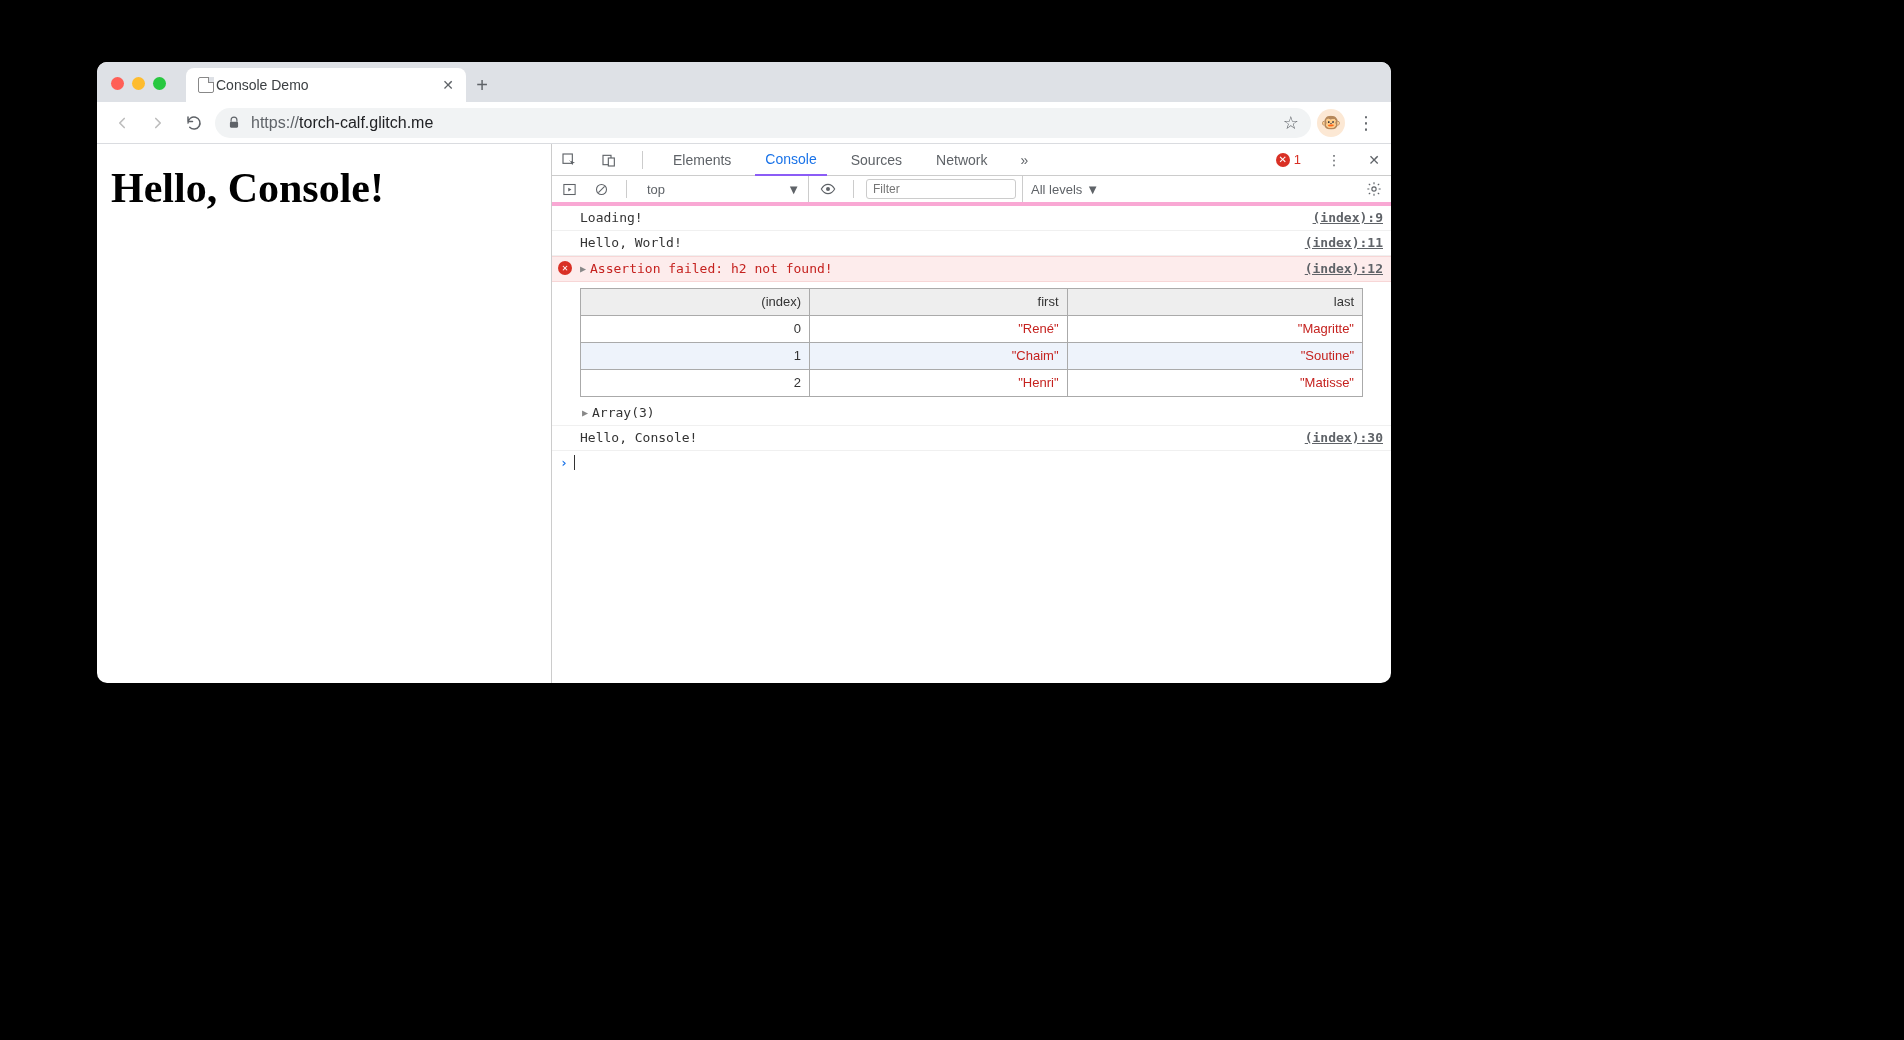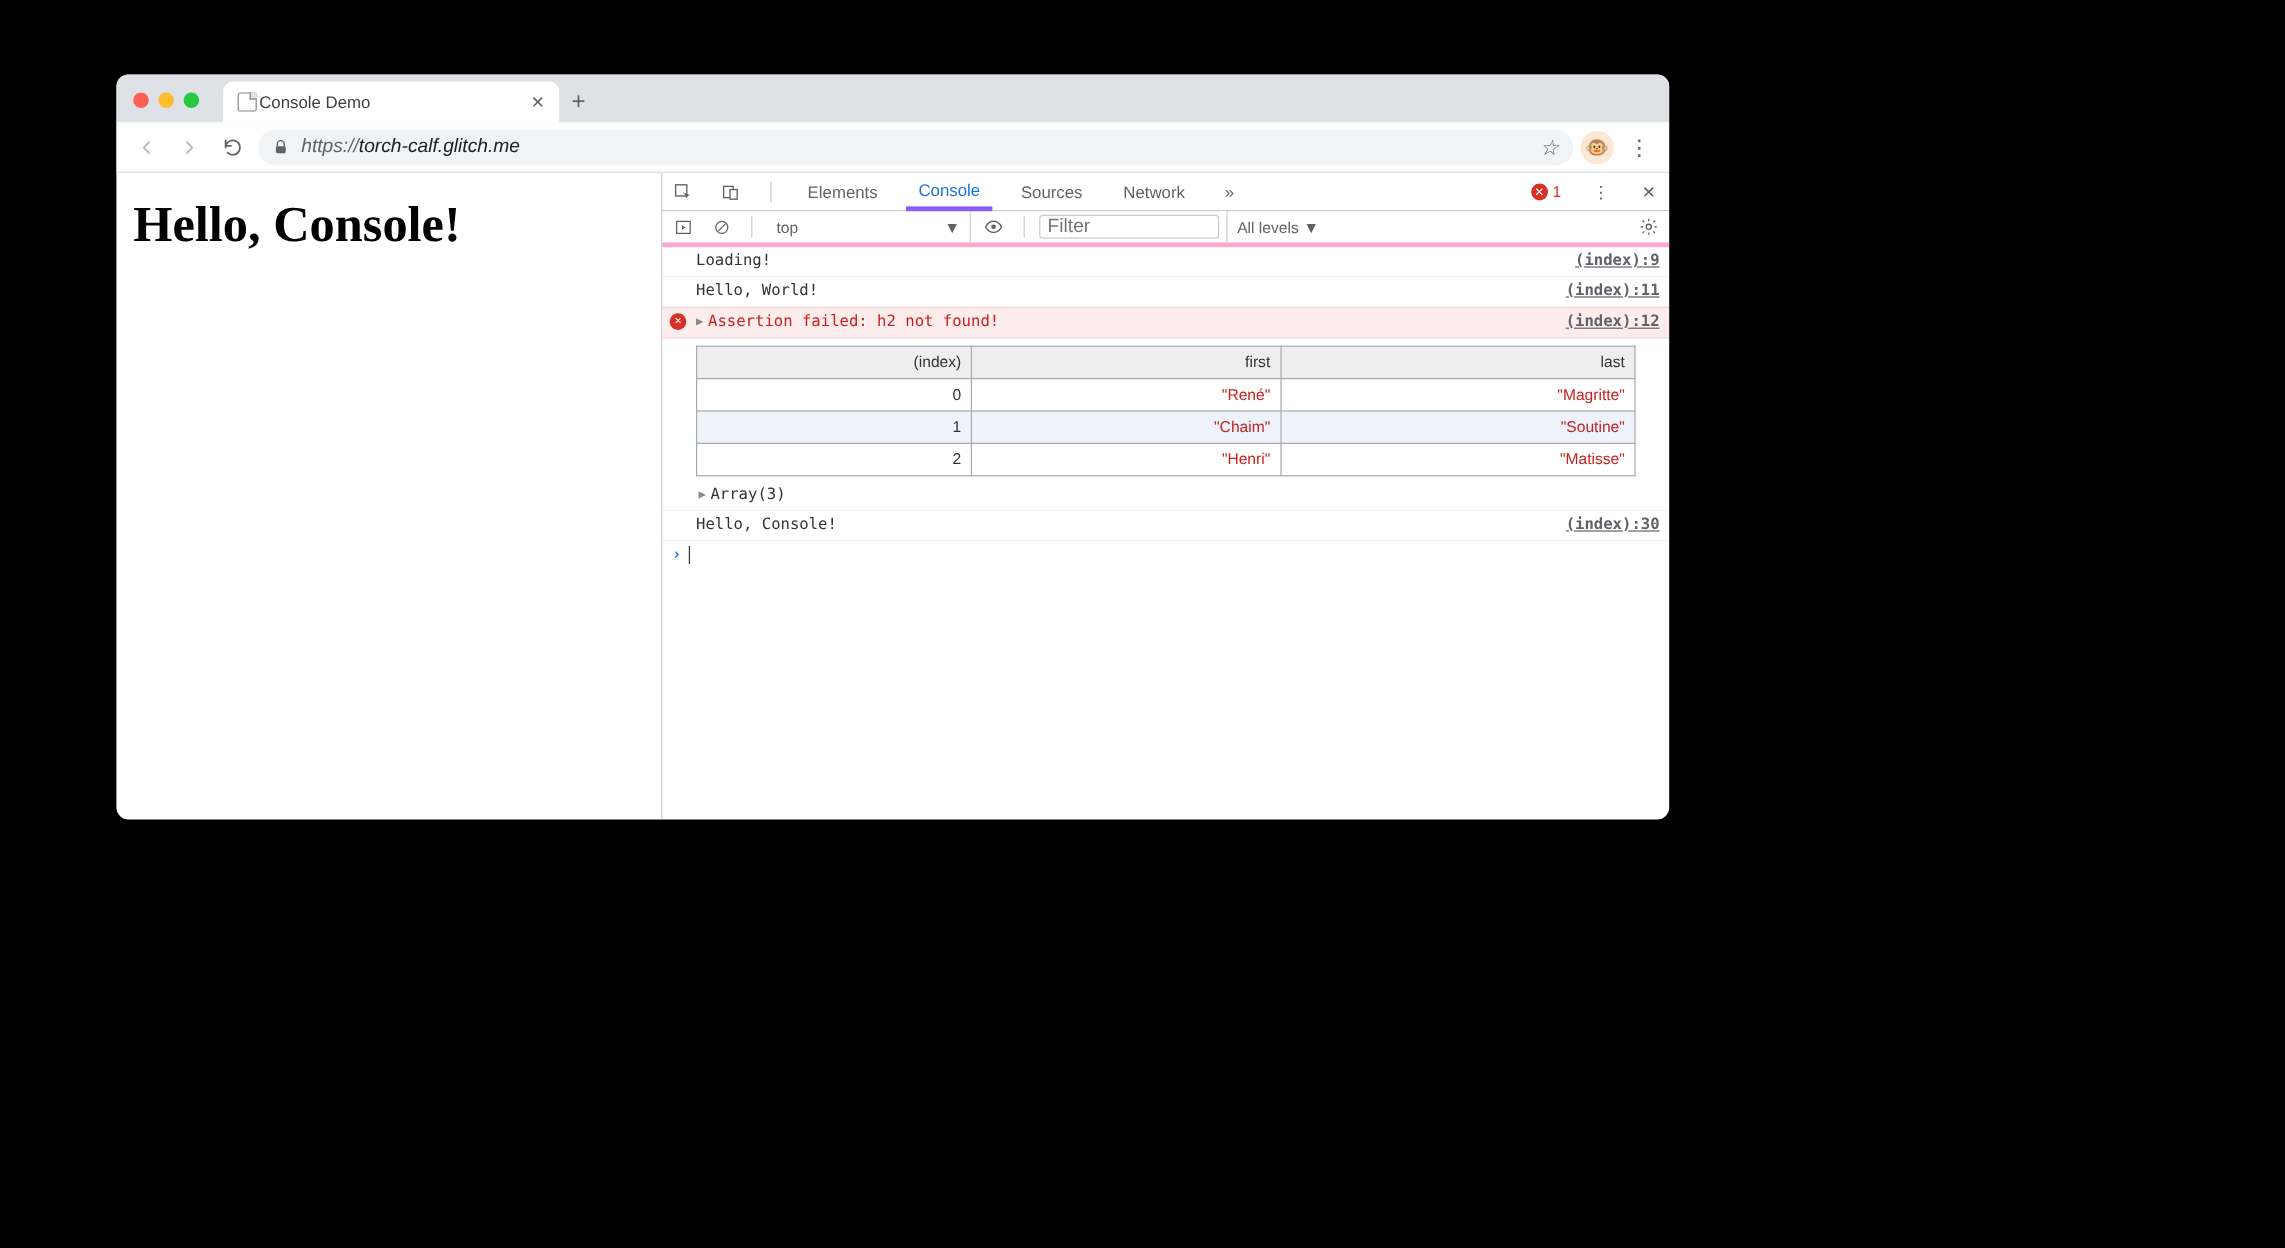--- a/index.html
+++ b/index.html
@@ -71,21 +71,20 @@
     flex: 1;
     height: 30px;
     background: #f1f3f4;
     border-radius: 15px;
     display: flex;
     align-items: center;
     padding: 0 12px;
     gap: 10px;
     font-size: 16px;
     color:#202124;
-    font-style:italic;
   }
   .addr .lock { color:#5f6368; }
   .addr .url .proto { color:#5f6368; }
   .star { color:#5f6368; margin-left:auto; font-size:18px;}
   .avatar { width:28px; height:28px; border-radius:50%; background:#fce8d4; display:flex; align-items:center; justify-content:center; font-size:16px;}
   .menu-dots { width:30px; display:flex; align-items:center; justify-content:center; color:#5f6368; font-size:18px;}
 
   
   .content { flex:1; display:flex; overflow:hidden;}
   .page { width: 455px; border-right:1px solid #ccc; padding: 20px 14px; }
@@ -97,37 +96,37 @@
     height: 32px;
     border-bottom: 1px solid #ccc;
     display:flex;
     align-items:center;
     padding: 0 4px;
     gap: 14px;
   }
   .dt-icon { width:26px; height:26px; display:flex; align-items:center; justify-content:center; color:#5f6368; cursor:pointer;}
   .dt-sep { width:1px; height:18px; background:#ccc; margin:0 6px;}
   .dt-tab { padding:0 10px; height:32px; display:flex; align-items:center; color:#5f6368; cursor:pointer;}
-  .dt-tab.active { color:#1a73e8; border-bottom:4px solid #8b5cf6; margin-bottom:-1px;}
+  .dt-tab.active { color:#1a73e8; border-bottom:2px solid #8b5cf6; margin-bottom:-1px;}
   .dt-spacer { flex:1; }
   .err-badge { display:flex; align-items:center; gap:4px; color:#d93025; font-size:13px; padding:0 6px;}
   .err-circle { width:14px; height:14px; border-radius:50%; background:#d93025; color:#fff; font-size:10px; display:flex; align-items:center; justify-content:center;}
 
   .dt-filter {
     height: 30px;
     border-bottom: 4px solid #f9a8d4;
     display:flex;
     align-items:center;
     padding: 0 4px;
     gap: 6px;
     font-size: 13px;
     color:#5f6368;
   }
   .dt-filter .ctx { display:flex; align-items:center; gap:6px; padding:0 8px; min-width:170px; justify-content:space-between; border-right:1px solid #ccc; height:100%;}
-  .dt-filter input { height:20px; border:1px solid #ccc; border-radius:3px; padding:0 6px; font-size:16px; width:150px; color:#333; background:#fff;}
+  .dt-filter input { height:20px; border:1px solid #ccc; border-radius:3px; padding:0 6px; font-size:12px; width:150px; color:#333; background:#fff;}
   .dt-filter .levels { padding:0 8px; border-left:1px solid #ccc; height:100%; display:flex; align-items:center; gap:4px;}
   .gear { margin-left:auto; }
 
   .console-body { flex:1; font-family: Menlo, Consolas, monospace; font-size:13px; overflow:auto;}
   .log-row { display:flex; align-items:flex-start; padding:2px 8px 2px 28px; border-bottom:1px solid #f0f0f0; position:relative; min-height:22px; line-height:20px;}
   .log-row .src { margin-left:auto; color:#5f6368; text-decoration:underline; white-space:nowrap; padding-left:10px;font-weight:bold;}
   .log-row.error { background:#fdecec; color:#c5221f; border-top:1px solid #f7d6d6; border-bottom:1px solid #f7d6d6;}
   .log-row.error .ico { position:absolute; left:6px; top:4px; width:14px; height:14px; border-radius:50%; background:#d93025; color:#fff; font-size:10px; display:flex; align-items:center; justify-content:center;}
   .log-row.error .tri { color:#888; margin-right:4px; font-size:10px;}
   .log-row.table-row { flex-direction:column; padding-left:28px; align-items:stretch;}

